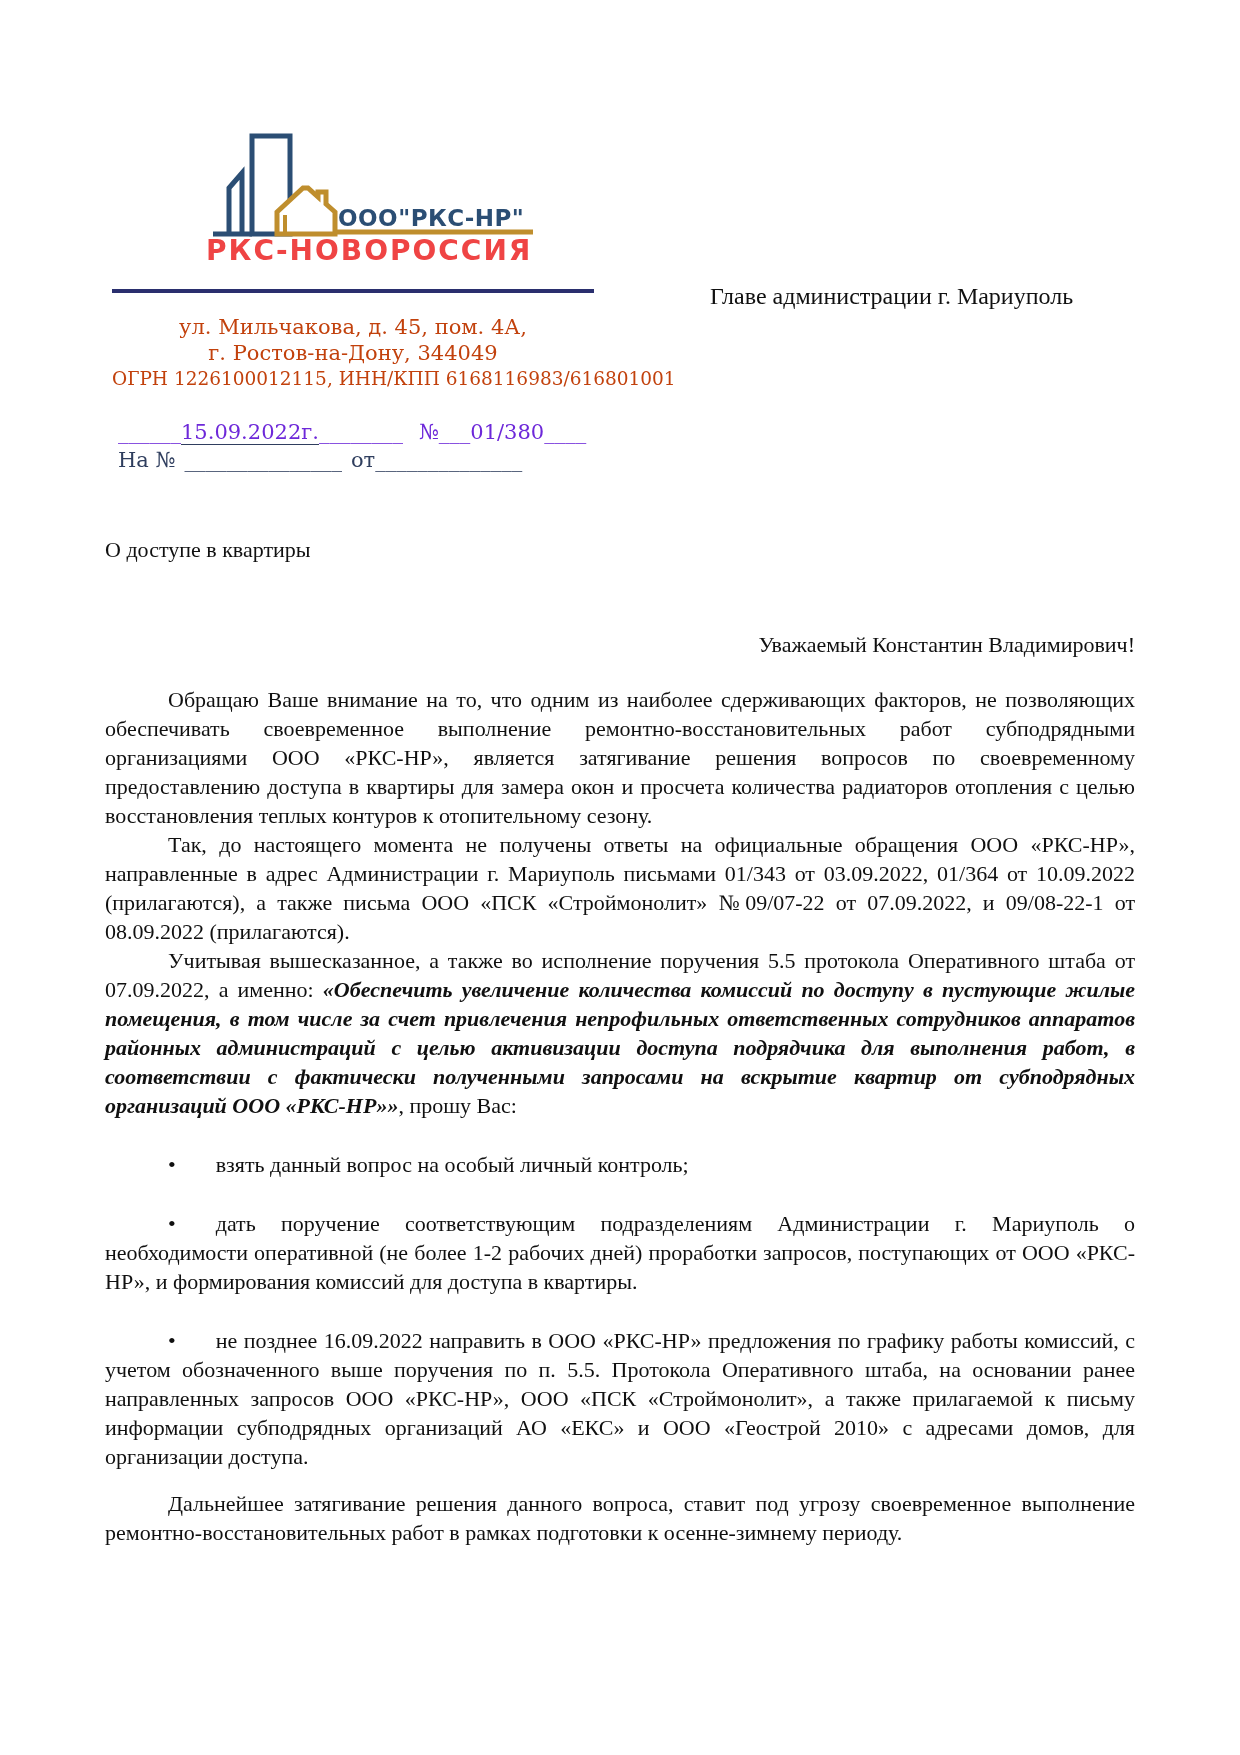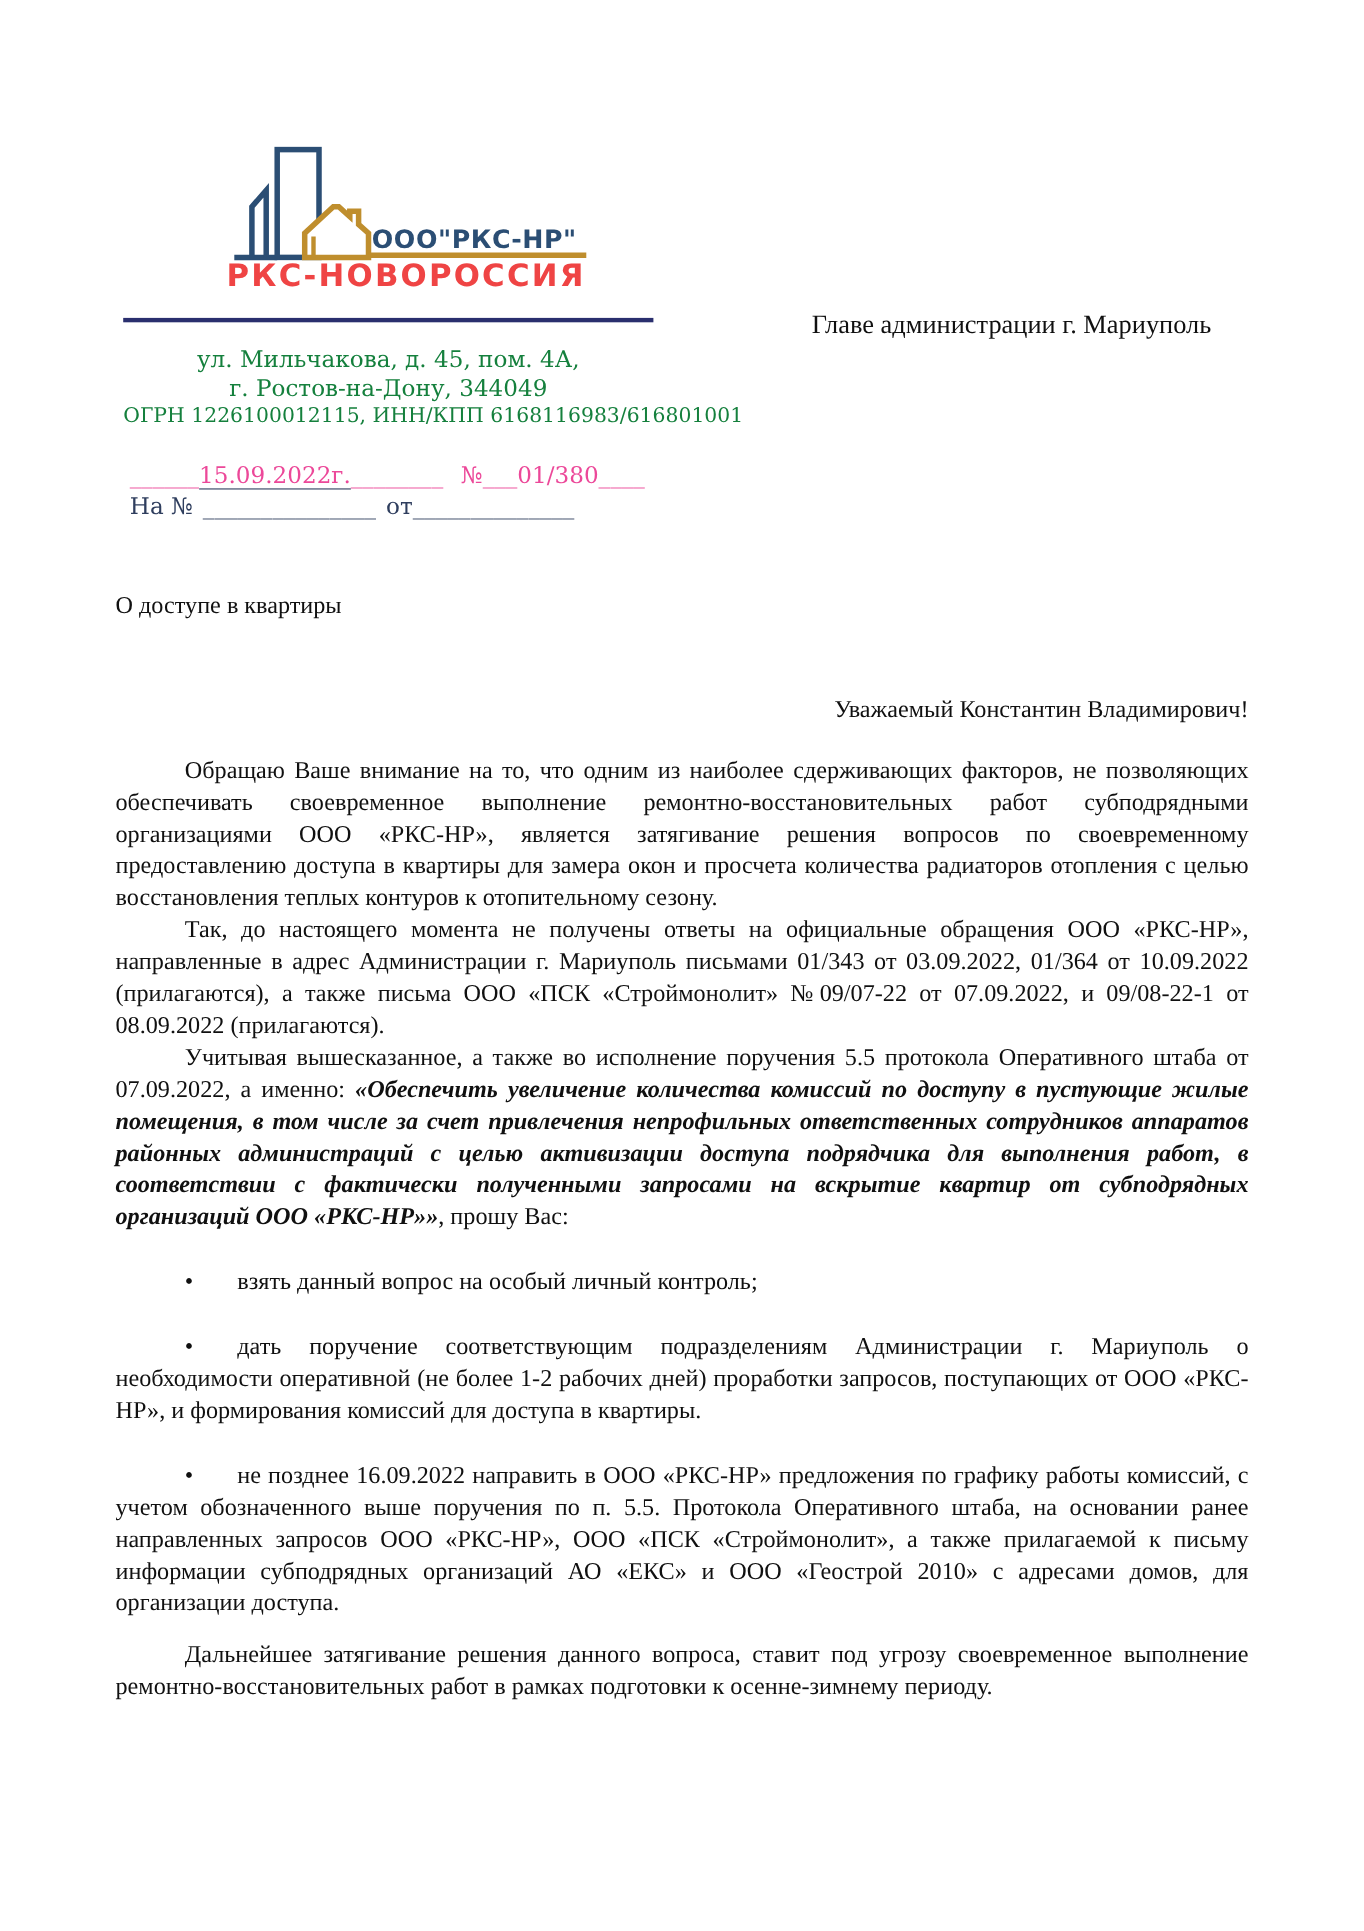--- a/index.html
+++ b/index.html
@@ -29,44 +29,44 @@
     color: #ef4444; white-space: nowrap;
   }
   .head-rule {
     position: absolute; left: 112px; top: 289px;
     width: 482px; height: 4px; background: #2a2f6e;
   }
   .addr-block {
     position: absolute; left: 112px; top: 314px; width: 482px;
     text-align: center;
     font-family: "DejaVu Serif", serif;
-    color: #15803d;
+    color: #c2410c;
   }
   .addr-line { font-size: 21px; line-height: 26px; white-space: nowrap; }
   .addr-line.small { font-size: 18.5px; line-height: 25px; }
 
   .date-line {
     position: absolute; left: 118px; top: 420px;
     font-family: "DejaVu Serif", serif; font-size: 21px;
-    color: #ec4899; white-space: nowrap;
+    color: #6d28d9; white-space: nowrap;
   }
   .date-underlined { border-bottom: 1.5px solid #2f3e5e; }
   .num-label { margin-left: 16px; }
 
   .ref-line {
     position: absolute; left: 118px; top: 448px;
     font-family: "DejaVu Serif", serif; font-size: 21px;
     color: #2f3e5e; white-space: nowrap;
   }
   .ref-line .gap-s { margin-left: 9px; }
 
   
   .recipient {
     position: absolute; left: 710px; top: 281px;
-    font-size: 24px; line-height: 31px; color: #101010; margin-left: 28px;
+    font-size: 24px; line-height: 31px; color: #101010;
   }
 
   
   .subject {
     position: absolute; left: 105px; top: 537px;
     font-size: 22px; color: #101010;
   }
 
   
   .content {

